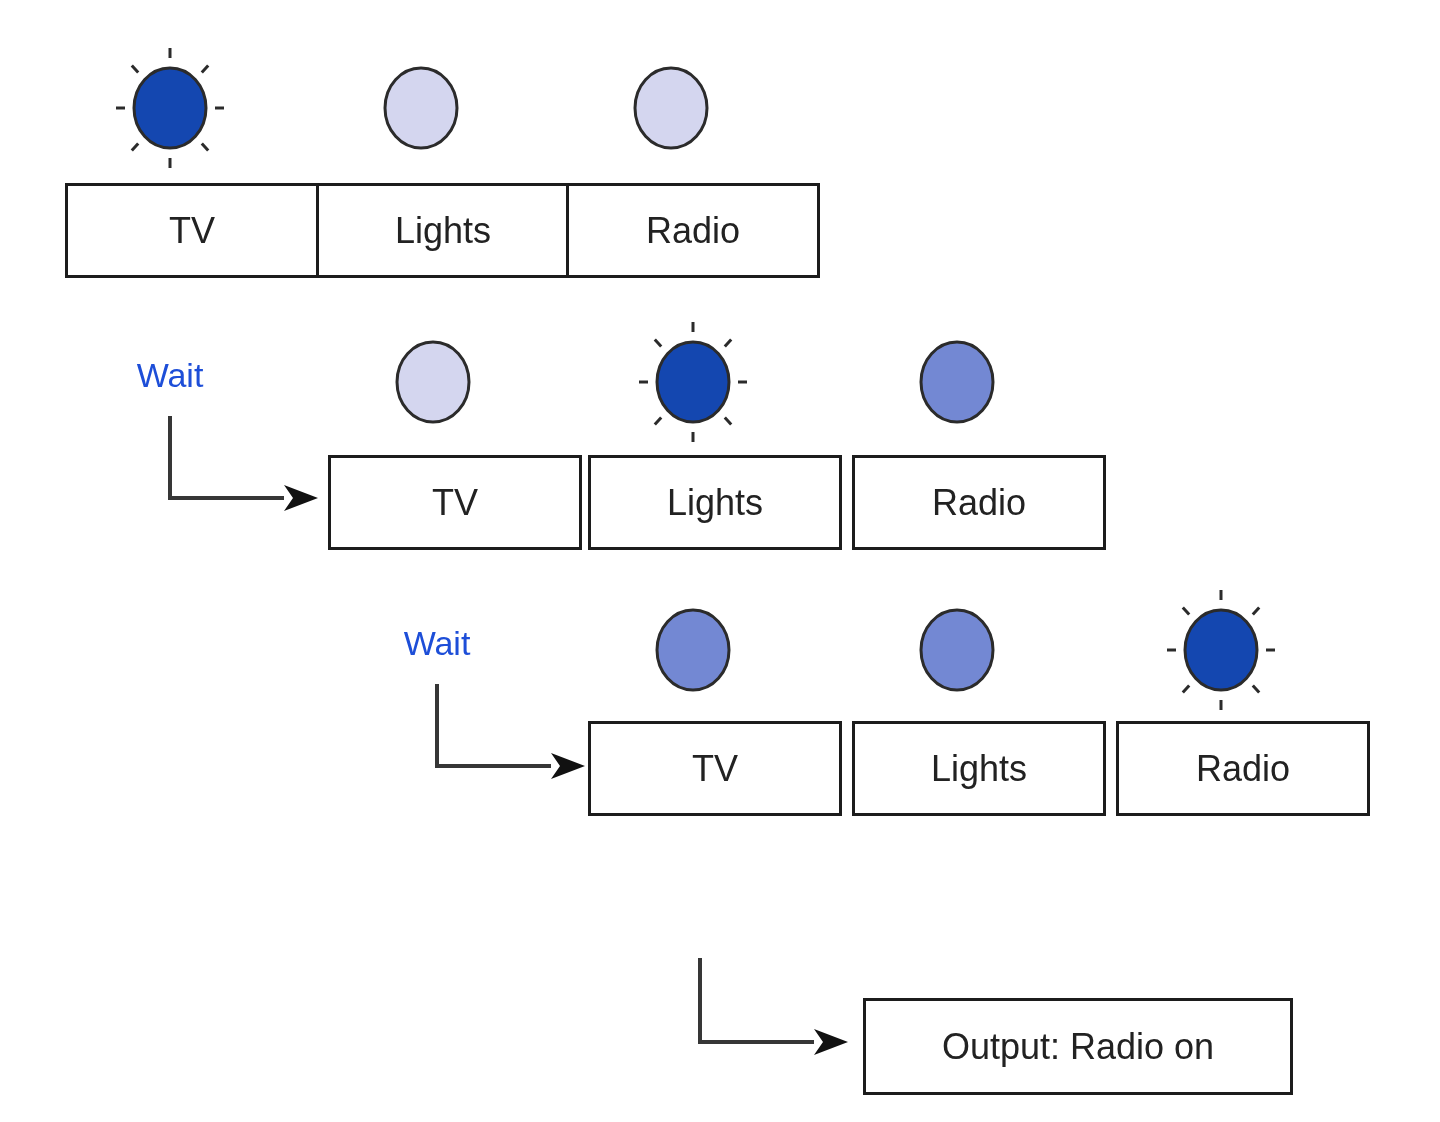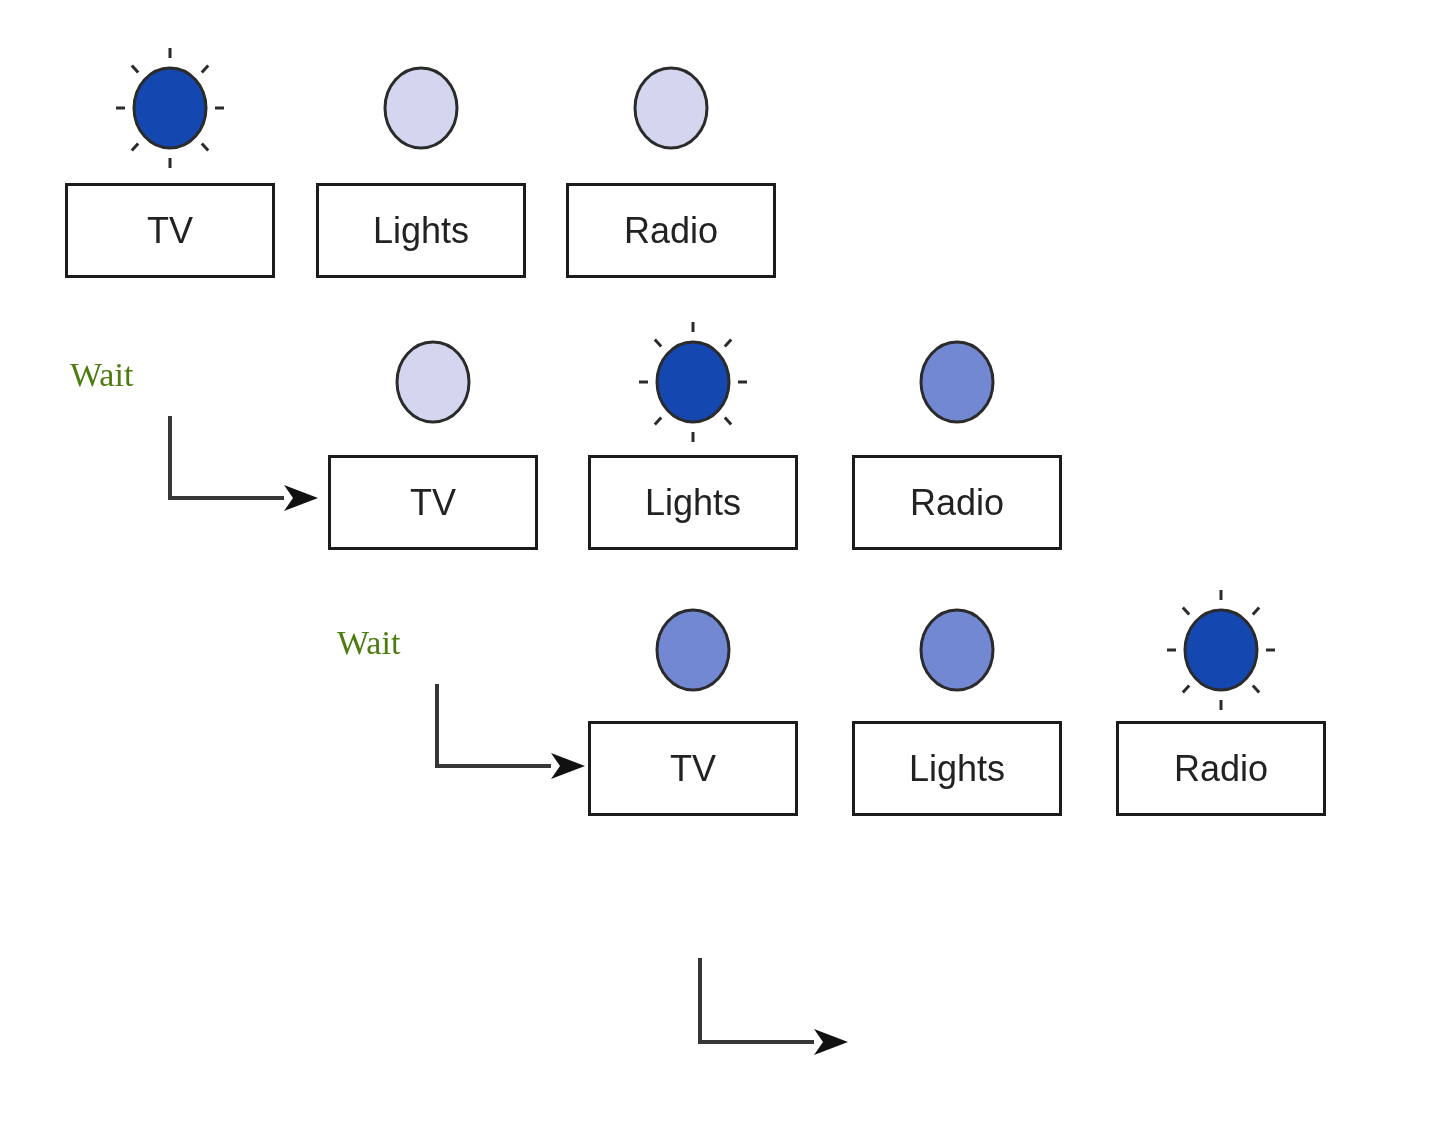--- a/index.html
+++ b/index.html
@@ -1,28 +1,28 @@
 <!DOCTYPE html>
 <html><head>
 <meta charset="utf-8">
 <style>
   html,body{margin:0;padding:0;background:#ffffff;}
   body{width:1440px;height:1122px;font-family:"Liberation Sans", sans-serif;color:#1f1f1f;}
   .canvas{position:relative;width:1440px;height:1122px;background:#ffffff;overflow:hidden;}
 
   .device-box{
-    position:absolute;width:210px;height:95px;border:3px solid #1c1c1c;background:#ffffff;
+    position:absolute;width:254px;height:95px;border:3px solid #1c1c1c;background:#ffffff;
     display:flex;align-items:center;justify-content:center;box-sizing:border-box;
   }
   .device-box span{font-size:36px;color:#222;}
 
   .lamp{position:absolute;width:120px;height:130px;}
 
   .arrow-label{
-    position:absolute;font-size:34px;color:#4d7c0f;font-family:Liberation Serif, serif;
+    position:absolute;font-size:34px;color:#1d4ed8;text-align:center;
   }
   .elbow-arrow{position:absolute;}
 
   .output-box{
     position:absolute;left:863px;top:998px;width:430px;height:97px;
     border:3px solid #1c1c1c;background:#ffffff;box-sizing:border-box;
     display:flex;align-items:center;justify-content:center;
   }
   .output-box span{font-size:36px;color:#222;}
 </style>
@@ -191,14 +191,17 @@
   </div>
   <div class="device-box" style="left:1116px;top:721px;">
     <span>Radio</span>
   </div>
 
   <svg class="elbow-arrow" style="left:696px;top:956px;" width="170" height="102" viewBox="0 0 170 102">
     <path d="M4,2 L4,86 L118,86" fill="none" stroke="#363636" stroke-width="4"></path>
     <polygon points="118,73 152,86 118,99 127,86" fill="#111"></polygon>
   </svg>
 
+  <div class="output-box">
+    <span>Output: Radio on</span>
+  </div>
 
 </div>
 
 </body></html>

